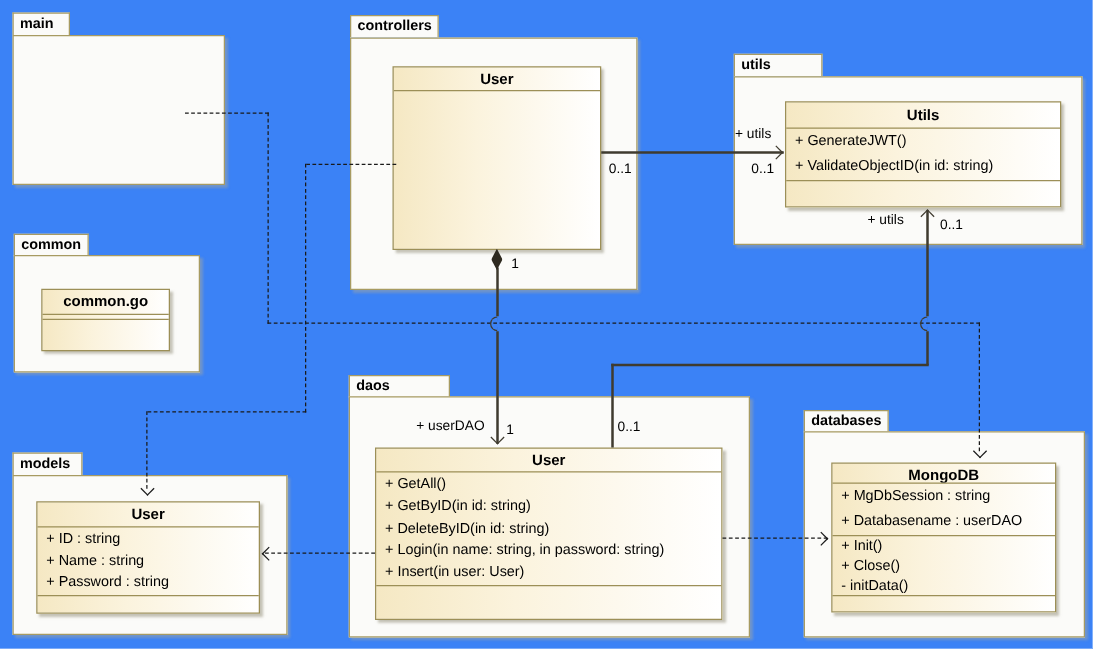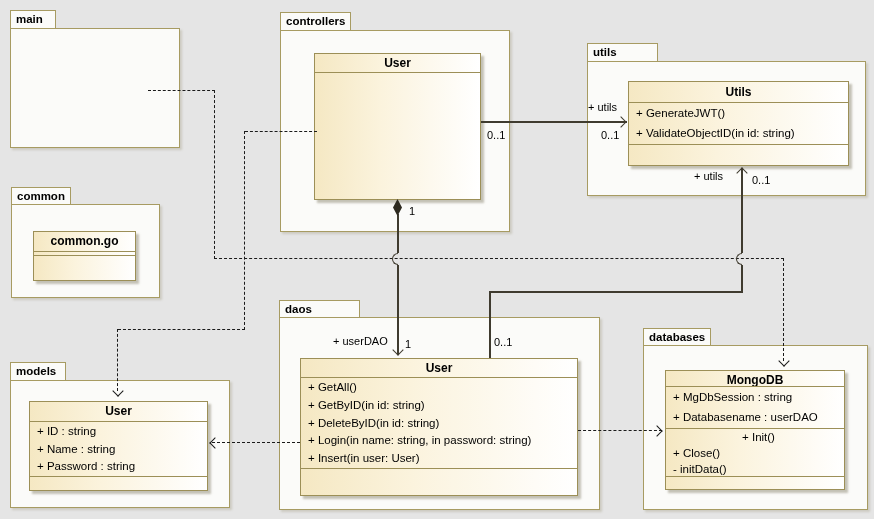--- a/index.html
+++ b/index.html
@@ -1,17 +1,17 @@
 <!DOCTYPE html>
 <html><head>
 <meta charset="utf-8">
 <style>
   * { margin:0; padding:0; box-sizing:border-box; }
   body { background:#ffffff; font-family:"Liberation Sans", sans-serif; }
-  .canvas { position:relative; width:874px; height:519px; background:#e5e5e5; overflow:hidden; }
+  .canvas { position:relative; width:874px; height:519px; background:#3b82f6; overflow:hidden; }
 
   
   .pkg-tab {
     position:absolute; height:18px; z-index:1;
     border:1.5px solid #a79b62; border-bottom:none;
     background:#fbfbf9;
     font-size:11.5px; font-weight:bold; color:#000;
     padding:2px 5px 0 5px; white-space:nowrap;
   }
   .pkg-body {
@@ -121,21 +121,21 @@
 
   <div class="pkg-tab" style="left:643px;top:328px;min-width:63px;">databases</div>
   <div class="pkg-body" style="left:643px;top:345px;width:225px;height:165px;"></div>
   <div class="cls" style="left:665px;top:370px;width:180px;height:120px;">
     <div class="cls-header" style="height:16px;line-height:19px;">MongoDB</div>
     <div class="cls-sec" style="height:42px;">
       <div class="mrow" style="line-height:21px;">+ MgDbSession : string</div>
       <div class="mrow" style="line-height:19px;">+ Databasename : userDAO</div>
     </div>
     <div class="cls-sec" style="height:48px;">
-      <div class="mrow" style="line-height:16px;text-align:center;">+ Init()</div>
+      <div class="mrow" style="line-height:16px;">+ Init()</div>
       <div class="mrow" style="line-height:16px;">+ Close()</div>
       <div class="mrow" style="line-height:16px;">- initData()</div>
     </div>
     <div class="cls-sec" style="height:7px;"></div>
   </div>
 
   <div>
     <div class="seg-h-solid" style="left:481px;top:121px;width:146px;"></div>
     <div class="arr solid r" style="left:617px;top:118px;"></div>
     <div class="elabel" style="left:487px;top:129px;">0..1</div>

